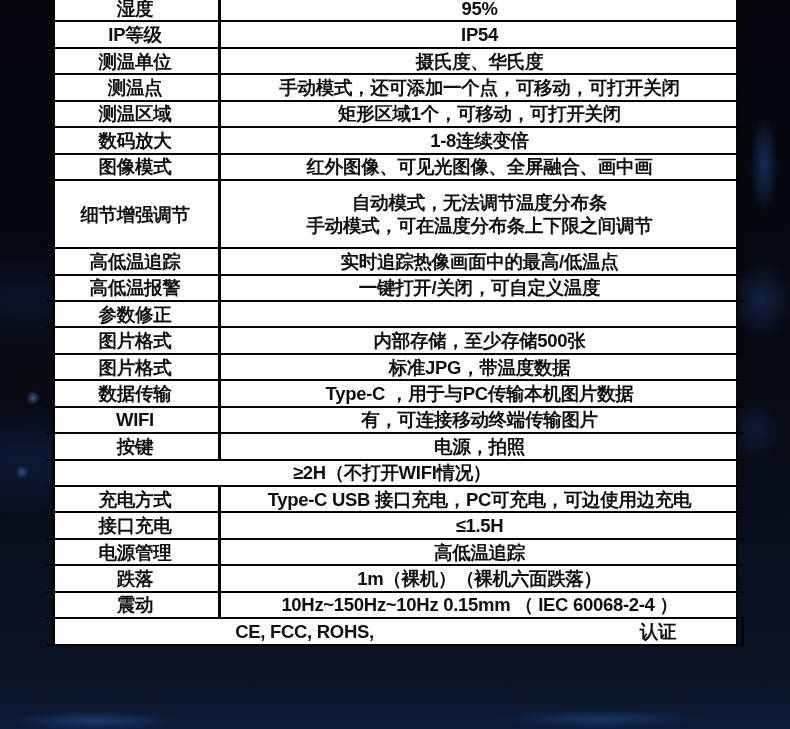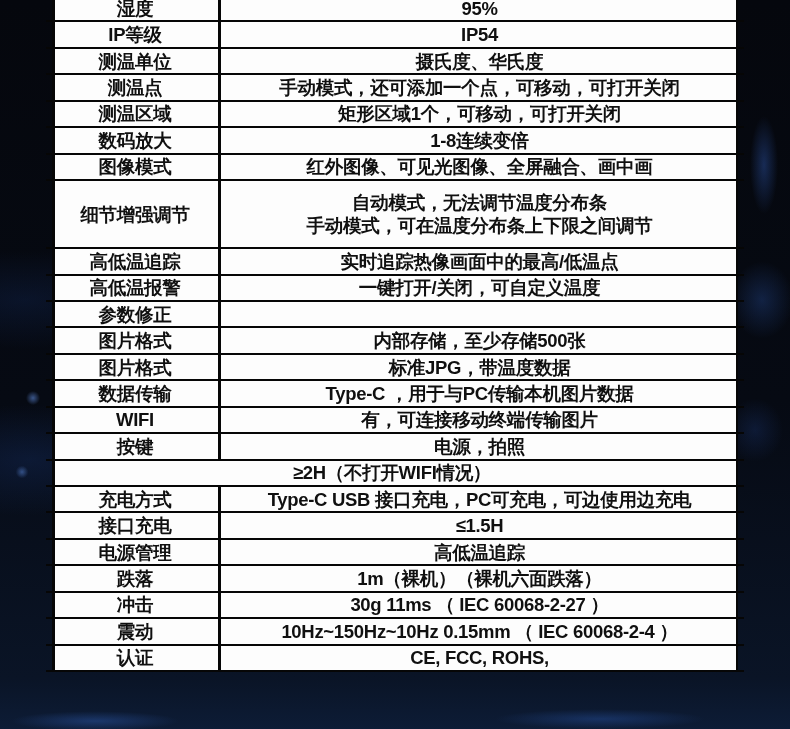--- a/index.html
+++ b/index.html
@@ -160,27 +160,23 @@
   </div>
   <div class="row">
     <div class="cell label-cell">电源管理</div>
     <div class="cell value-cell">高低温追踪</div>
   </div>
   <div class="row">
     <div class="cell label-cell">跌落</div>
     <div class="cell value-cell">1m（裸机）（裸机六面跌落）</div>
   </div>
   <div class="row">
-    <div class="cell label-cell">冲击</div>
-    <div class="cell value-cell">30g 11ms （ IEC 60068-2-27 ）</div>
-  </div>
-  <div class="row">
     <div class="cell label-cell">震动</div>
     <div class="cell value-cell">10Hz~150Hz~10Hz 0.15mm （ IEC 60068-2-4 ）</div>
   </div>
   <div class="row">
+    <div class="cell value-cell">CE, FCC, ROHS,</div>
     <div class="cell label-cell">认证</div>
-    <div class="cell value-cell">CE, FCC, ROHS,</div>
   </div>
 
   <div class="v-edge left"></div>
   <div class="v-edge right"></div>
 </div>
 
 </body></html>

